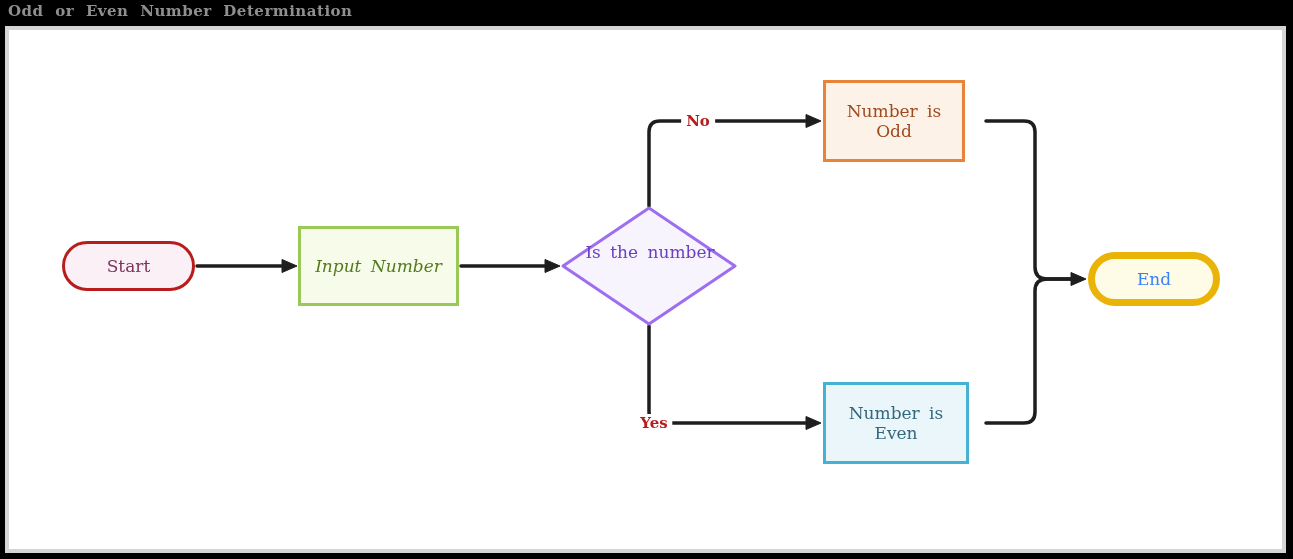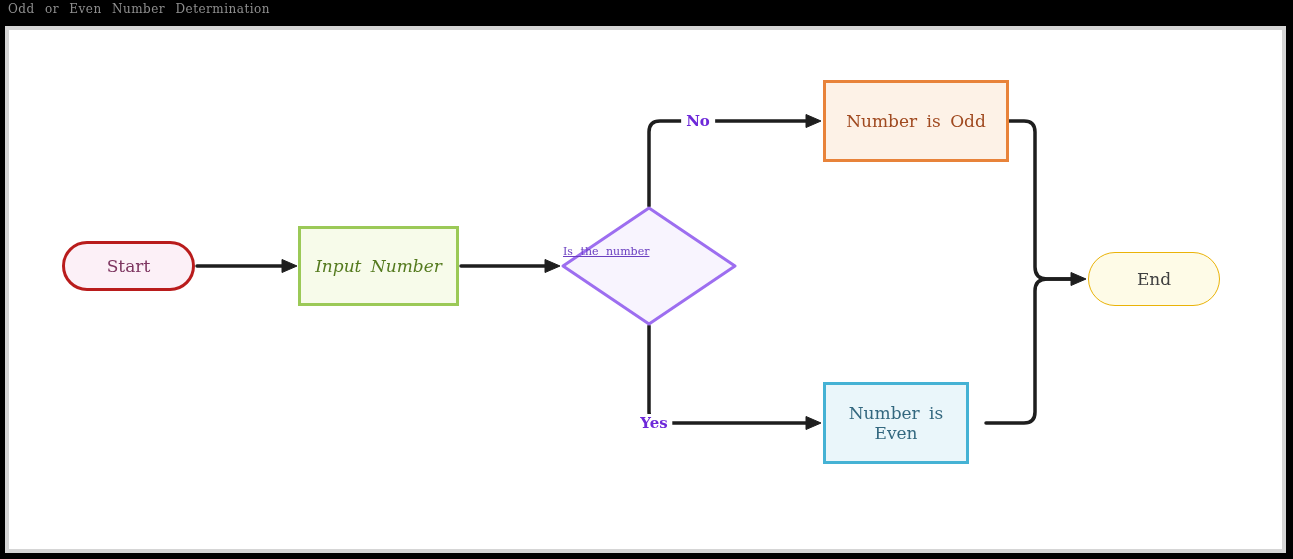--- a/index.html
+++ b/index.html
@@ -3,21 +3,21 @@
 <meta charset="utf-8">
 <style>
   html,body { margin:0; padding:0; background:#000; }
   .stage {
     position:relative; width:1293px; height:559px;
     background:#000; overflow:hidden;
     font-family:"DejaVu Serif", serif;
   }
   .title {
     position:absolute; left:8px; top:2px;
-    font-size:12px; font-weight:normal; color:#8f8f8f;
+    font-size:15px; font-weight:bold; color:#8f8f8f;
     word-spacing:6px; letter-spacing:0.5px;
   }
   .canvas {
     position:absolute; left:5px; top:26px;
     width:1281px; height:527px;
     box-sizing:border-box;
     background:#ffffff;
     border:4px solid #d5d5d5;
   }
   svg.edges { position:absolute; left:0; top:0; pointer-events:none; }
@@ -34,44 +34,44 @@
     left:62px; top:241px; width:133px; height:50px;
     border:3px solid #b91c1c; border-radius:25px;
     background:#fcf0f7; color:#7d3560;
   }
   .node-input {
     left:298px; top:226px; width:161px; height:80px;
     border:3px solid #9bc957;
     background:#f7fbea; color:#547a1e;font-style:italic;
   }
   .node-odd {
-    left:823px; top:80px; width:186px; height:82px;
+    left:823px; top:80px; width:142px; height:82px;
     border:3px solid #e8833a;
     background:#fdf2e7; color:#a04a20;
   }
   .node-even {
     left:823px; top:382px; width:146px; height:82px;
     border:3px solid #45b2d4;
     background:#eaf6fa; color:#33687f;
   }
   .node-end {
     left:1088px; top:252px; width:132px; height:54px;
-    border:1px solid #eab308; border-radius:27px;
-    background:#fefbe7; color:#404040;
+    border:7px solid #eab308; border-radius:27px;
+    background:#fefbe7; color:#3b82f6;
   }
   .decision-text {
     position:absolute; left:563px; top:237px; width:174px;
-    text-align:left; font-size:11px; line-height:30px;
-    color:#6b3fc0; word-spacing:4px;text-decoration:underline;
+    text-align:center; font-size:17px; line-height:30px;
+    color:#6b3fc0; word-spacing:4px;
   }
   .decision-text span { display:block; }
   .edge-label {
     position:absolute; transform:translate(-50%,-50%);
     background:#ffffff; padding:0 5px;
-    font-size:15px; font-weight:bold; color:#6d28d9;
+    font-size:15px; font-weight:bold; color:#b91c1c;
   }
   .label-no  { left:698px; top:121px; }
   .label-yes { left:654px; top:423px; }
 </style>
 </head>
 <body>
 
 <div class="stage">
 
   <div class="title">Odd or Even Number Determination</div>

